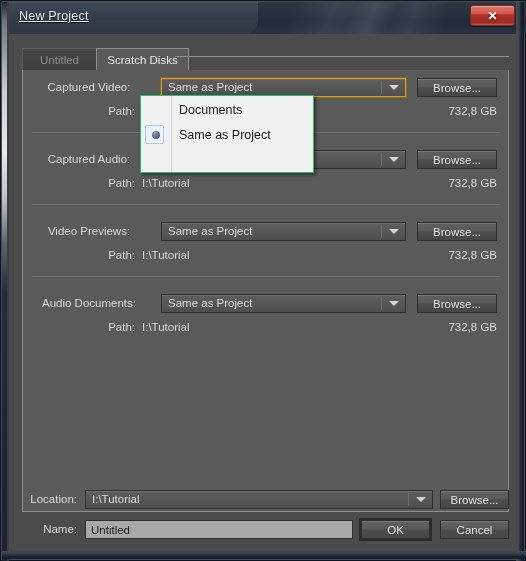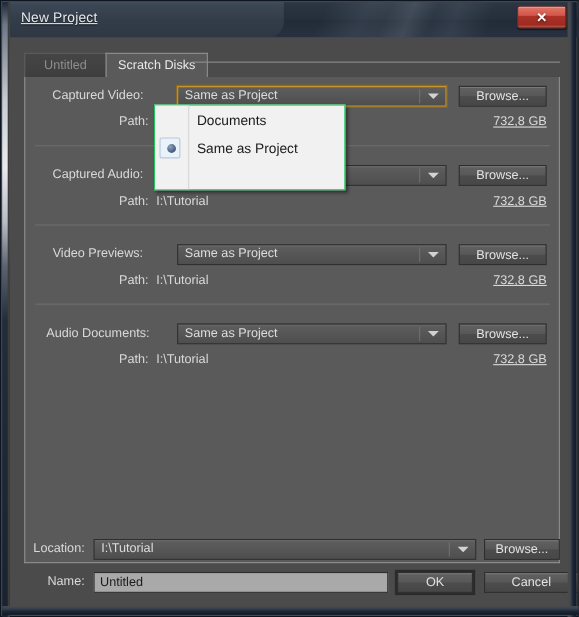--- a/index.html
+++ b/index.html
@@ -123,21 +123,20 @@
   .lbl-path{
     position:absolute;font-size:11.5px;color:#d9d9d9;text-align:right;
     white-space:nowrap;
   }
   .val-path{
     position:absolute;font-size:11.5px;color:#d9d9d9;white-space:nowrap;
   }
   .val-size{
     position:absolute;font-size:11.5px;color:#d9d9d9;white-space:nowrap;
     text-align:right;
-    text-decoration:underline;
   }
 
   
   .combo{
     position:absolute;height:19px;box-sizing:border-box;
     background:linear-gradient(to bottom,#5e5e5e 0%,#565656 50%,#4e4e4e 100%);
     border:1px solid #2f2f2f;
     box-shadow:inset 0 1px 0 rgba(255,255,255,.10);
     cursor:pointer;
   }
@@ -314,21 +313,21 @@
     <div class="combo" style="left:76px;top:456px;width:348px;">
       <div class="ctext">I:\Tutorial</div>
       <div class="cdiv"></div>
       <div class="carrow"></div>
     </div>
     <div class="btn" style="left:431px;top:456px;width:69px;">Browse...</div>
 
     <div class="bottom-lbl" style="left:13px;top:489px;width:55px;">Name:</div>
     <div class="textinput" style="left:76px;top:486px;width:268px;" placeholder="Untitled">Untitled</div>
     <div class="btn default" style="left:352px;top:486px;width:69px;">OK</div>
-    <div class="btn" style="left:431px;top:486px;width:86px;">Cancel</div>
+    <div class="btn" style="left:431px;top:486px;width:69px;">Cancel</div>
 
   </div>
 
   <div class="edge-left"></div>
   <div class="edge-left-inner"></div>
   <div class="edge-right"></div>
   <div class="edge-bottom"></div>
 
   <div class="menu">
     <div class="menu-gutter"></div>

